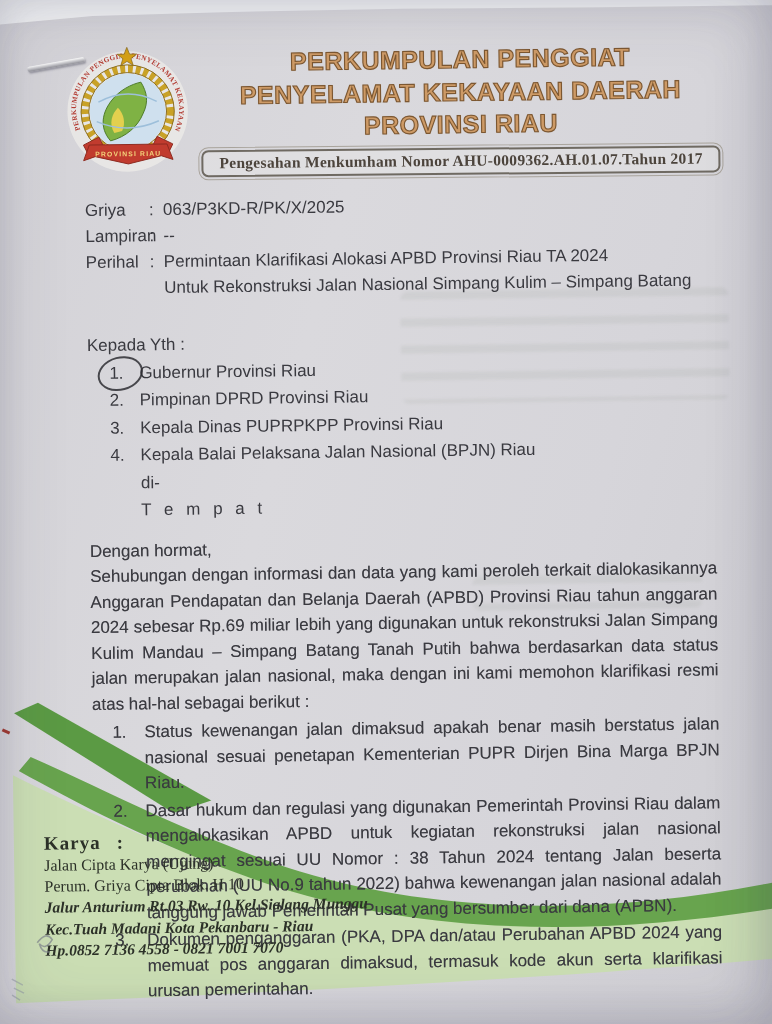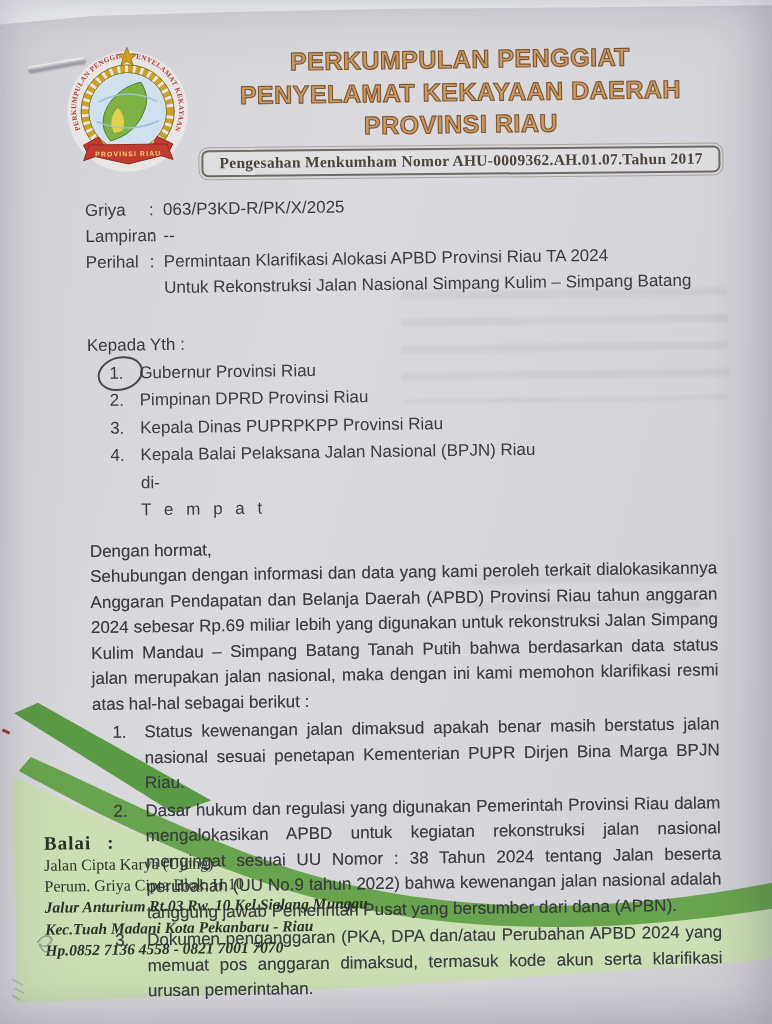--- a/index.html
+++ b/index.html
@@ -177,21 +177,21 @@
         </div>
         <div class="point">
           <span class="pt-no">3.</span>
           <span class="pt-text">Dokumen penganggaran (PKA, DPA dan/atau Perubahan APBD 2024 yang memuat pos anggaran dimaksud, termasuk kode akun serta klarifikasi urusan pemerintahan.</span>
         </div>
       </div>
     </div>
 
     <div class="office">
       <div class="office-head">
-        <span>Balai</span><span class="colon">:</span>
+        <span>Karya</span><span class="colon">:</span>
       </div>
       <div class="office-line">Jalan Cipta Karya (Ujung)</div>
       <div class="office-line">Perum. Griya Cipta Blok. H 10</div>
       <div class="office-line bi">Jalur Anturium Rt.03 Rw. 10 Kel.Sialang Munggu</div>
       <div class="office-line bi">Kec.Tuah Madani Kota Pekanbaru - Riau</div>
       <div class="office-line bi">Hp.0852 7136 4558 - 0821 7001 7070</div>
     </div>
 
     <svg class="marks" viewBox="0 0 150 100" aria-hidden="true">
       <path d="M30,20 q9,-12 15,-3 q-7,11 -13,4 q3,10 10,8" stroke="#7d838c" stroke-width="1.6" fill="none" opacity=".7"></path>

